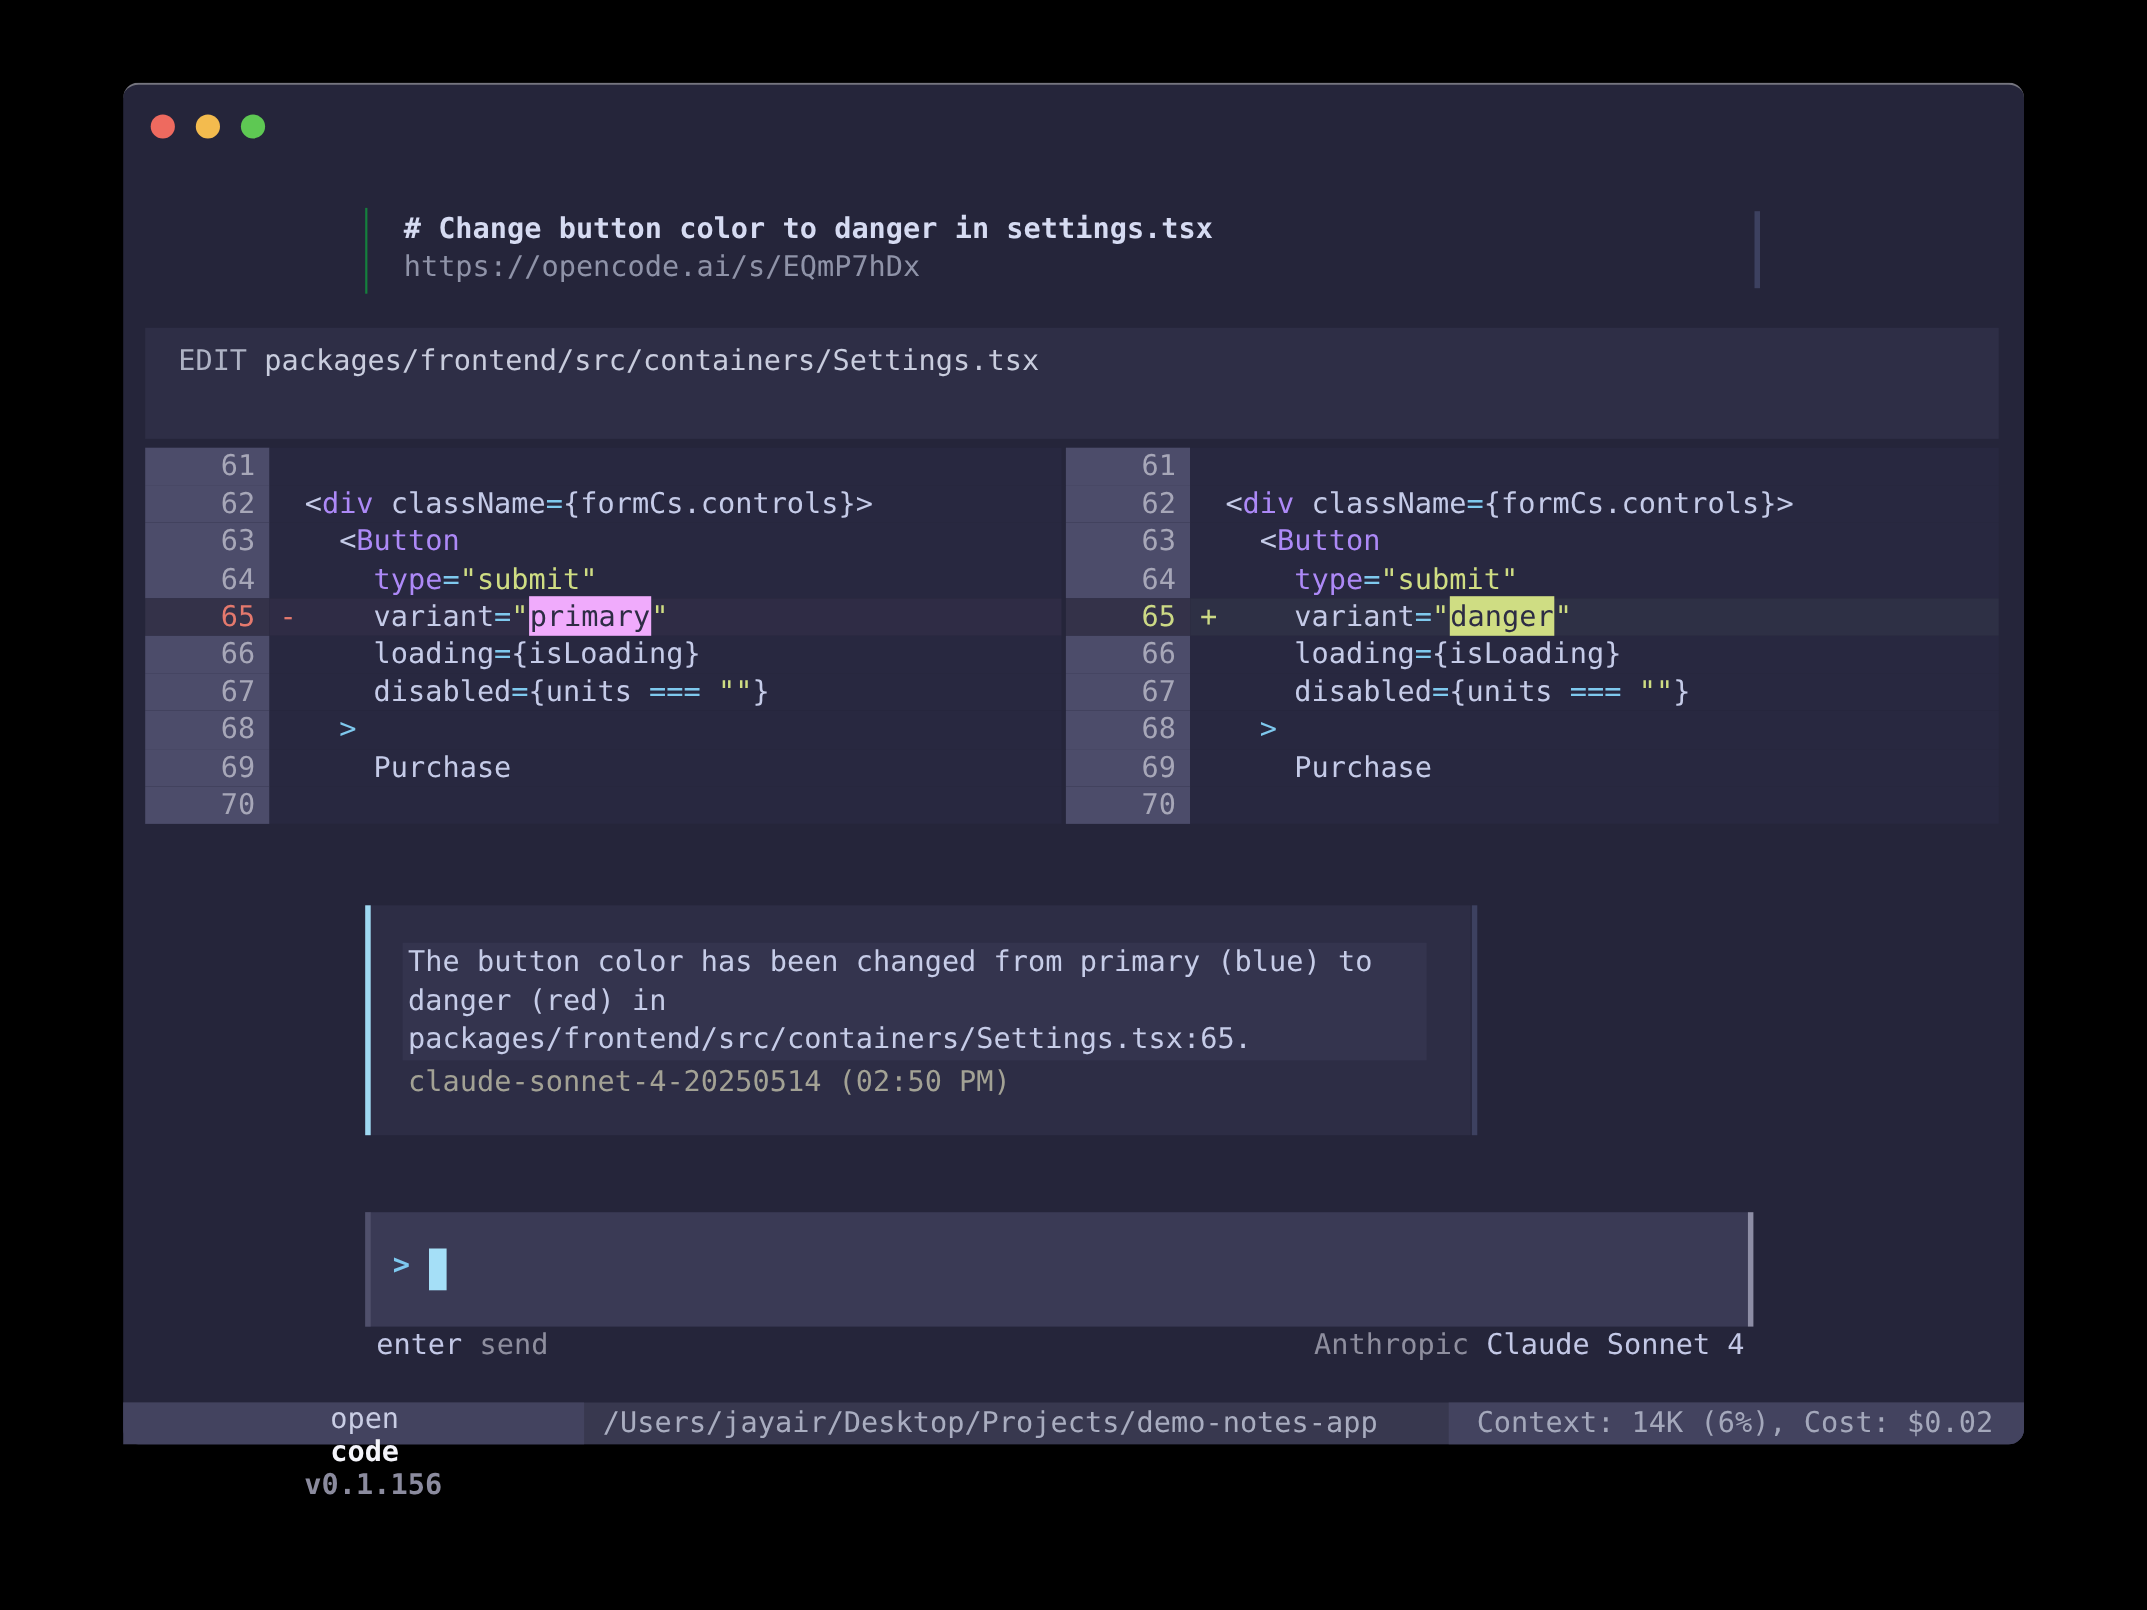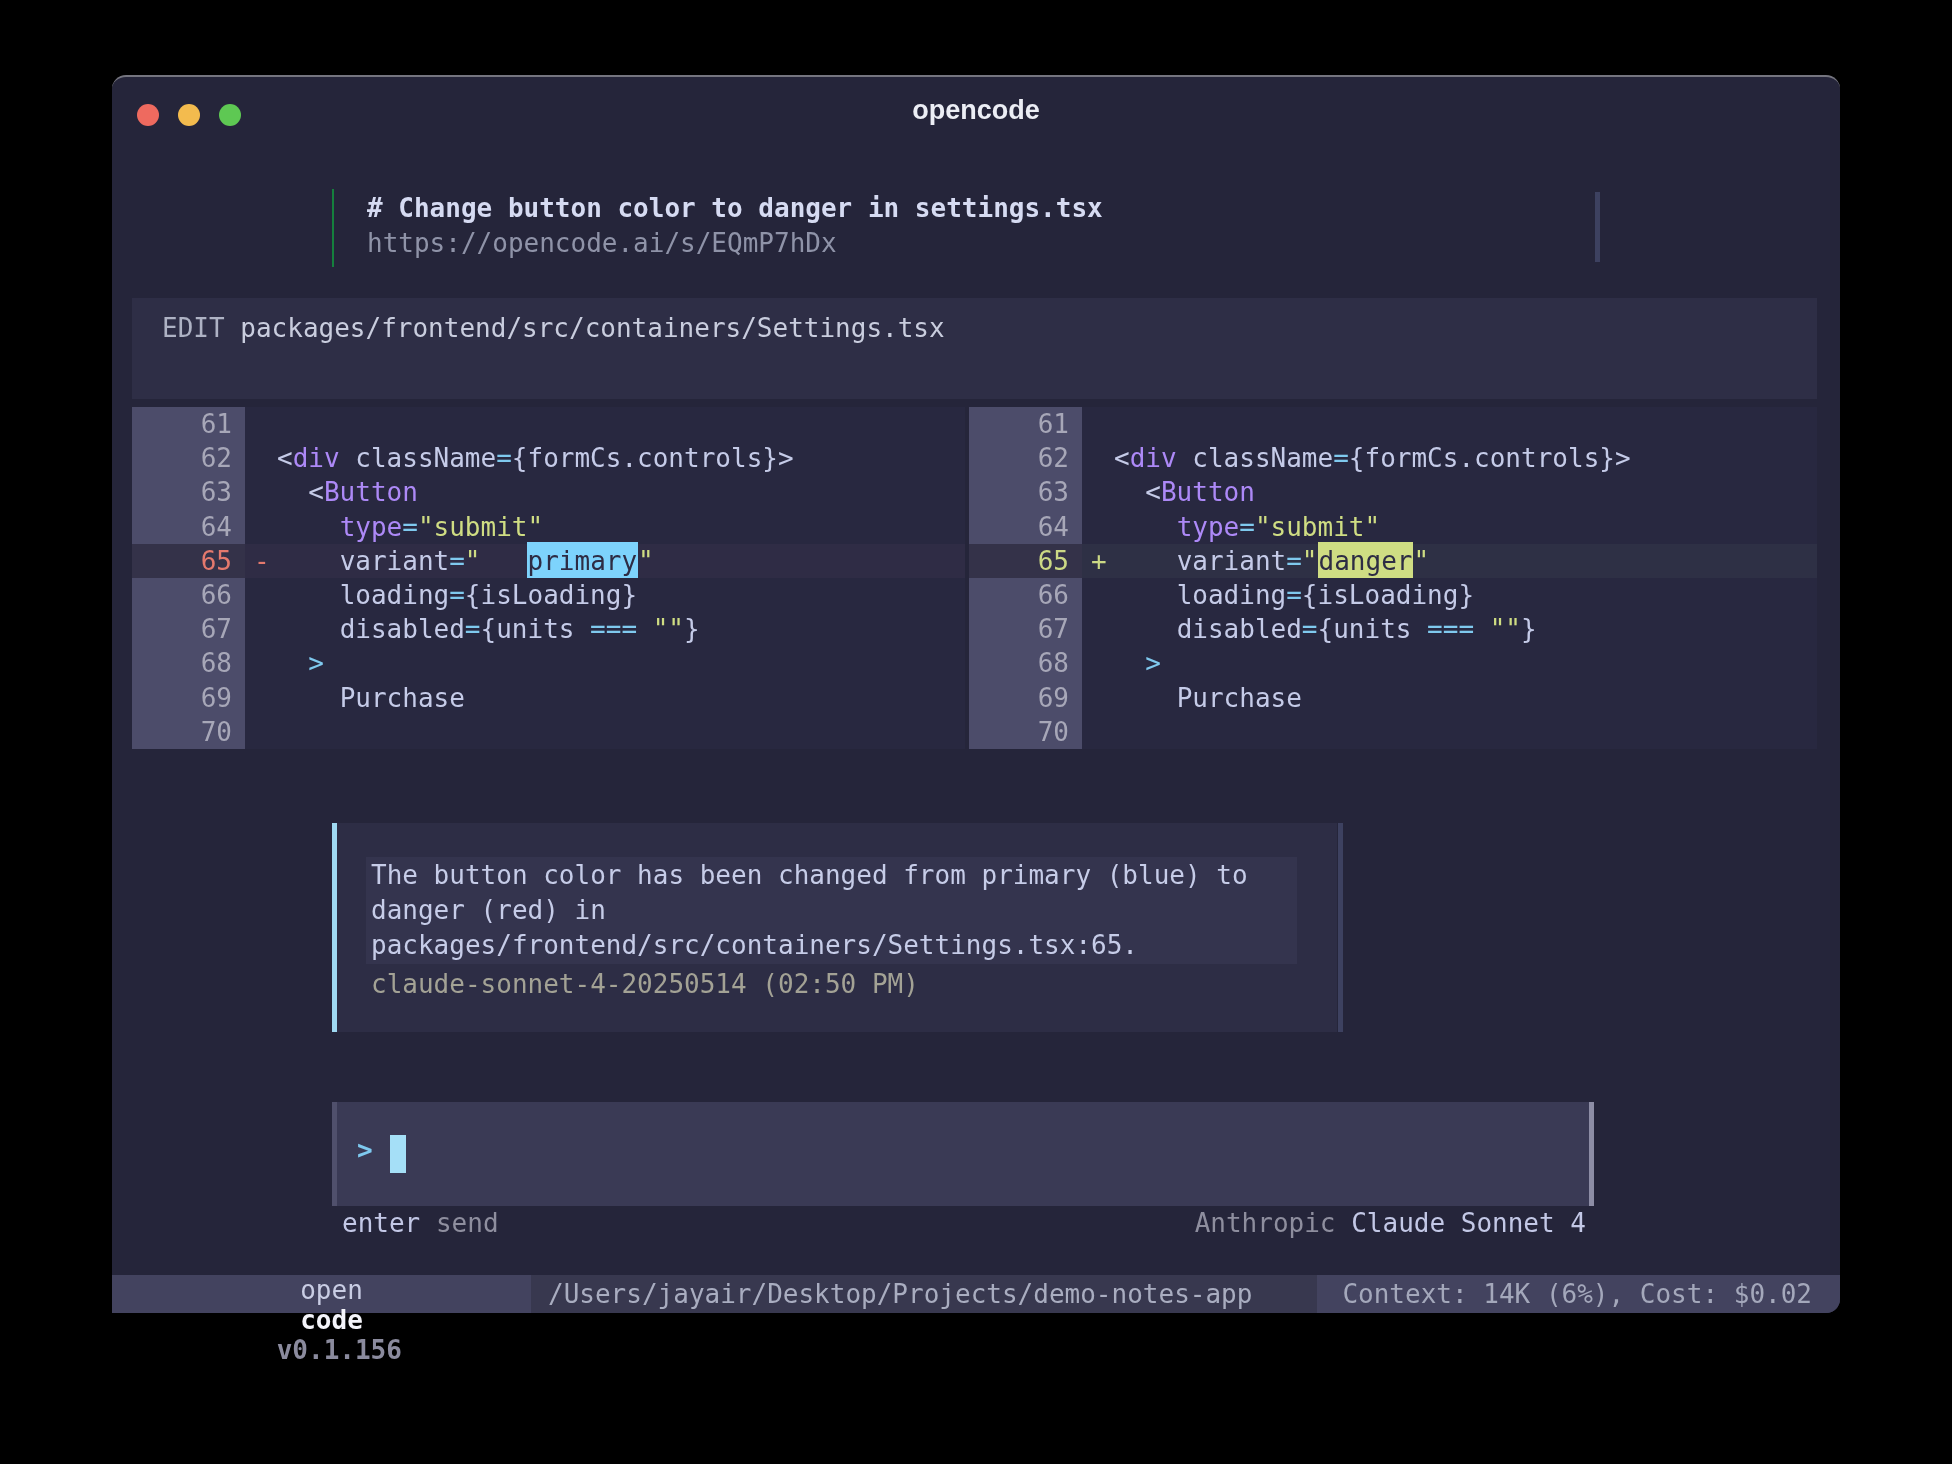--- a/index.html
+++ b/index.html
@@ -33,21 +33,21 @@
        display:flex;align-items:center;justify-content:flex-end;font-size:26px;}
   .body{flex:1;background:#282840;display:flex;align-items:center;}
   .mark{width:32px;box-sizing:border-box;padding-left:9px;font-size:26px;color:#e4796d;}
   .code{margin:0;font-family:"DejaVu Sans Mono",monospace;font-size:26px;white-space:pre;}
   .drow.del .gut{background:#343249;color:#e4796d;}
   .drow.del .body{background:#2f2c45;}
   .drow.add .gut{background:#343249;color:#ccd985;}
   .drow.add .body{background:#2e3045;}
   .drow.add .mark{color:#ccd985;}
   .c-pale{color:#c5cbe8;} .c-purple{color:#ad89f7;} .c-cyan{color:#7fc9ee;} .c-str{color:#cfdd83;}
-  .c-hldel{background:#7dd3fc;color:#2d2c44;padding:4px 1px;margin-left:46px;}
+  .c-hldel{background:#f0abfc;color:#2d2c44;padding:4px 1px;}
   .c-hladd{background:#cfdd83;color:#2d2c44;padding:4px 1px;}
   
   .msg{position:absolute;left:220px;top:746px;width:1005px;height:209px;background:#2d2d45;
        border-left:5px solid #9fd9f2;box-sizing:border-box;}
   .msg-inner{position:absolute;left:29px;top:34px;width:926px;background:#34344e;
              padding:1px 0 1px 5px;}
   .msg-line{font-size:26px;color:#c6cce8;line-height:35px;white-space:pre;}
   .msg-meta{position:absolute;left:34px;top:144px;font-size:26px;color:#a3a295;line-height:35px;white-space:pre;}
   .msg-scroll{position:absolute;left:1226px;top:746px;width:5px;height:209px;background:#3d4160;}
   
@@ -76,21 +76,20 @@
 
 <div class="stage">
   <div class="window">
 
     <div class="titlebar">
       <div class="lights">
         <div class="light red"></div>
         <div class="light yellow"></div>
         <div class="light green"></div>
       </div>
-      <div class="wtitle">opencode</div>
     </div>
 
     <div class="prompt-hdr">
       <div class="prompt-title"># Change button color to danger in settings.tsx</div>
       <a class="prompt-url" href="#">https://opencode.ai/s/EQmP7hDx</a>
     </div>
     <div class="hdr-scroll"></div>
 
     <div class="edit-hdr"><span class="edit-label">EDIT</span><span class="edit-path"> packages/frontend/src/containers/Settings.tsx</span></div>
 

